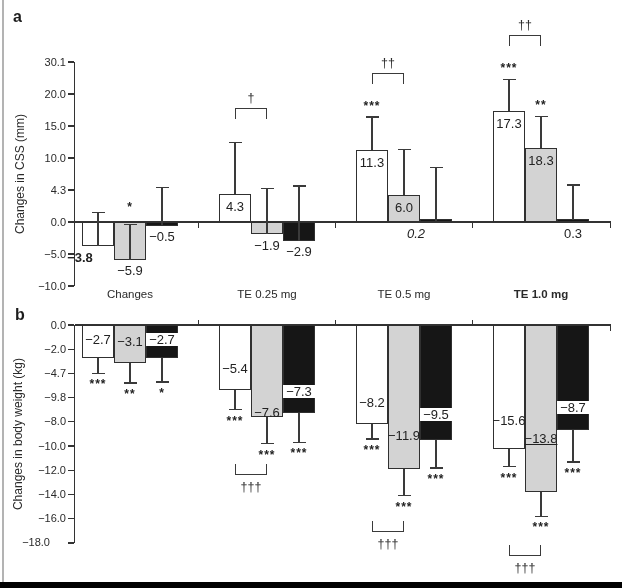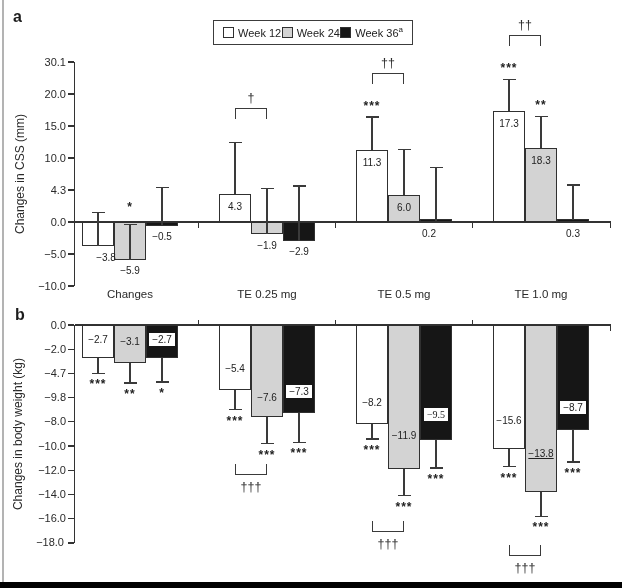--- a/index.html
+++ b/index.html
@@ -5,21 +5,21 @@
   html,body{margin:0;padding:0;background:#fff;}
   #fig{
     position:relative;width:622px;height:588px;background:#fff;overflow:hidden;
     font-family:"Liberation Sans","DejaVu Sans",sans-serif;color:#262626;
   }
   .abs{position:absolute;}
   .panel-letter{font-size:16px;font-weight:bold;color:#1c1c1c;}
   .ylab{font-size:12px;color:#2a2a2a;text-align:center;transform:rotate(-90deg);height:16px;line-height:16px;}
   .tick-label{font-size:11px;color:#2a2a2a;text-align:right;line-height:13px;}
   .cat-label{font-size:11.5px;color:#2a2a2a;text-align:center;}
-  .val-label{font-size:10px;color:#222;text-align:center;line-height:13px;}
+  .val-label{font-size:13px;color:#222;text-align:center;line-height:13px;}
   .val-label .boxed{background:#fff;padding:0 3px;display:inline-block;line-height:13px;}
   .stars{font-size:12px;font-weight:bold;letter-spacing:1px;color:#222;text-align:center;line-height:12px;}
   .dagger{font-size:12.5px;color:#2f2f2f;text-align:center;line-height:14px;}
   .axis{background:#333;}
   .bar{box-sizing:border-box;border:1.3px solid #303030;}
   .err{background:#3a3a3a;z-index:5;}
   .bracket-up{box-sizing:border-box;border-top:1.3px solid #3a3a3a;border-left:1.3px solid #3a3a3a;border-right:1.3px solid #3a3a3a;}
   .bracket-down{box-sizing:border-box;border-bottom:1.3px solid #3a3a3a;border-left:1.3px solid #3a3a3a;border-right:1.3px solid #3a3a3a;}
   #legend{
     display:flex;align-items:center;justify-content:space-between;
@@ -37,34 +37,20 @@
 
   <div class="abs" style="left:2px;top:0;width:1.5px;height:583px;background:#b3b3b3;"></div>
   <div class="abs" style="left:0;top:582px;width:622px;height:6px;background:#000;"></div>
 
   <div class="abs panel-letter" style="left:13px;top:8px;">a</div>
   <div class="abs panel-letter" style="left:15px;top:306px;">b</div>
 
   <div class="abs ylab" style="left:-92px;top:166px;width:224px;">Changes in CSS (mm)</div>
   <div class="abs ylab" style="left:-91px;top:426px;width:218px;">Changes in body weight (kg)</div>
 
-  <div class="abs" id="legend">
-      <div class="leg-item">
-        <span class="leg-swatch" style="background: rgb(255, 255, 255);"></span>
-        <span>Week 12</span>
-      </div>
-      <div class="leg-item">
-        <span class="leg-swatch" style="background: rgb(211, 211, 211);"></span>
-        <span>Week 24</span>
-      </div>
-      <div class="leg-item">
-        <span class="leg-swatch" style="background: rgb(22, 22, 22);"></span>
-        <span>Week 36<sup>a</sup></span>
-      </div>
-    </div>
 
   <div id="panel-a-layer">
       <div class="abs axis" style="left: 74px; top: 62px; width: 1.4px; height: 224px;"></div>
       <div class="abs axis" style="left: 68px; top: 61.3px; width: 6px; height: 1.3px;"></div>
       <div class="abs tick-label" style="left: 26px; top: 55.5px; width: 40px;">30.1</div>
       <div class="abs axis" style="left: 68px; top: 93.3px; width: 6px; height: 1.3px;"></div>
       <div class="abs tick-label" style="left: 26px; top: 87.5px; width: 40px;">20.0</div>
       <div class="abs axis" style="left: 68px; top: 125.3px; width: 6px; height: 1.3px;"></div>
       <div class="abs tick-label" style="left: 26px; top: 119.5px; width: 40px;">15.0</div>
       <div class="abs axis" style="left: 68px; top: 157.3px; width: 6px; height: 1.3px;"></div>
@@ -78,25 +64,25 @@
       <div class="abs axis" style="left: 68px; top: 285.3px; width: 6px; height: 1.3px;"></div>
       <div class="abs tick-label" style="left: 26px; top: 279.5px; width: 40px;">−10.0</div>
       <div class="abs axis" style="left: 75px; top: 221.3px; width: 536px; height: 1.4px;"></div>
       <div class="abs axis" style="left: 198px; top: 222.7px; width: 1.3px; height: 5px;"></div>
       <div class="abs axis" style="left: 335px; top: 222.7px; width: 1.3px; height: 5px;"></div>
       <div class="abs axis" style="left: 472px; top: 222.7px; width: 1.3px; height: 5px;"></div>
       <div class="abs axis" style="left: 609.7px; top: 222.7px; width: 1.3px; height: 5px;"></div>
       <div class="abs cat-label" style="left: 85px; top: 288px; width: 90px;">Changes</div>
       <div class="abs cat-label" style="left: 222px; top: 288px; width: 90px;">TE 0.25 mg</div>
       <div class="abs cat-label" style="left: 359px; top: 288px; width: 90px;">TE 0.5 mg</div>
-      <div class="abs cat-label" style="left: 496px; top: 288px; width: 90px;">TE 1.0 mg</div>
+      <div class="abs cat-label" style="left: 496px; top: 288px; width: 90px; font-weight: bold;">TE 1.0 mg</div>
       <div class="abs bar" style="left: 82px; top: 222px; width: 32px; height: 24.32px; background: rgb(255, 255, 255); z-index: 2;"></div>
       <div class="abs err" style="left: 97.35px; top: 212.4px; width: 1.3px; height: 33.92px;"></div>
       <div class="abs err" style="left: 91.5px; top: 211.7px; width: 13px; height: 1.4px;"></div>
-      <div class="abs val-label" style="left: 81px; top: 250.82px; width: 50px; z-index: 6;">−3.8</div>
+      <div class="abs val-label" style="left: 55px; top: 250.82px; width: 50px; z-index: 6; font-weight: bold;">−3.8</div>
       <div class="abs bar" style="left: 219px; top: 194.48px; width: 32px; height: 27.52px; background: rgb(255, 255, 255); z-index: 2;"></div>
       <div class="abs err" style="left: 234.35px; top: 142.64px; width: 1.3px; height: 51.84px;"></div>
       <div class="abs err" style="left: 228.5px; top: 141.94px; width: 13px; height: 1.4px;"></div>
       <div class="abs val-label" style="left: 210px; top: 200.48px; width: 50px; z-index: 6;">4.3</div>
       <div class="abs bar" style="left: 356px; top: 149.68px; width: 32px; height: 72.32px; background: rgb(255, 255, 255); z-index: 2;"></div>
       <div class="abs err" style="left: 371.35px; top: 117.04px; width: 1.3px; height: 32.64px;"></div>
       <div class="abs err" style="left: 365.5px; top: 116.34px; width: 13px; height: 1.4px;"></div>
       <div class="abs val-label" style="left: 347px; top: 155.68px; width: 50px; z-index: 6;">11.3</div>
       <div class="abs stars" style="left: 347px; top: 100.04px; width: 50px; z-index: 7;">***</div>
       <div class="abs bar" style="left: 493px; top: 111.28px; width: 32px; height: 110.72px; background: rgb(255, 255, 255); z-index: 2;"></div>
@@ -126,21 +112,21 @@
       <div class="abs err" style="left: 161.35px; top: 187.44px; width: 1.3px; height: 37.76px;"></div>
       <div class="abs err" style="left: 155.5px; top: 186.74px; width: 13px; height: 1.4px;"></div>
       <div class="abs val-label" style="left: 137px; top: 229.7px; width: 50px; z-index: 6;">−0.5</div>
       <div class="abs bar" style="left: 283px; top: 222px; width: 32px; height: 18.56px; background: rgb(22, 22, 22); z-index: 2;"></div>
       <div class="abs err" style="left: 298.35px; top: 186.16px; width: 1.3px; height: 54.4px;"></div>
       <div class="abs err" style="left: 292.5px; top: 185.46px; width: 13px; height: 1.4px;"></div>
       <div class="abs val-label" style="left: 274px; top: 245.06px; width: 50px; z-index: 6;">−2.9</div>
       <div class="abs bar" style="left: 420px; top: 218.5px; width: 32px; height: 3.5px; background: rgb(22, 22, 22); z-index: 2;"></div>
       <div class="abs err" style="left: 435.35px; top: 167.6px; width: 1.3px; height: 53.12px;"></div>
       <div class="abs err" style="left: 429.5px; top: 166.9px; width: 13px; height: 1.4px;"></div>
-      <div class="abs val-label" style="left: 404px; top: 226.5px; width: 50px; z-index: 6;">0.2</div>
+      <div class="abs val-label" style="left: 391px; top: 226.5px; width: 50px; z-index: 6; font-style: italic;">0.2</div>
       <div class="abs bar" style="left: 557px; top: 218.5px; width: 32px; height: 3.5px; background: rgb(22, 22, 22); z-index: 2;"></div>
       <div class="abs err" style="left: 572.35px; top: 184.88px; width: 1.3px; height: 35.2px;"></div>
       <div class="abs err" style="left: 566.5px; top: 184.18px; width: 13px; height: 1.4px;"></div>
       <div class="abs val-label" style="left: 548px; top: 226.5px; width: 50px; z-index: 6;">0.3</div>
       <div class="abs bracket-up" style="left: 235px; top: 108px; width: 32px; height: 11px; z-index: 8;"></div>
       <div class="abs dagger" style="left: 215px; top: 91px; width: 72px; z-index: 8;">†</div>
       <div class="abs bracket-up" style="left: 372px; top: 73px; width: 32px; height: 11px; z-index: 8;"></div>
       <div class="abs dagger" style="left: 352px; top: 56px; width: 72px; z-index: 8;">††</div>
       <div class="abs bracket-up" style="left: 509px; top: 35px; width: 32px; height: 11px; z-index: 8;"></div>
       <div class="abs dagger" style="left: 489px; top: 18px; width: 72px; z-index: 8;">††</div>
@@ -159,21 +145,21 @@
       <div class="abs tick-label" style="left: 26px; top: 415.388px; width: 40px;">−8.0</div>
       <div class="abs axis" style="left: 68px; top: 445.41px; width: 6px; height: 1.3px;"></div>
       <div class="abs tick-label" style="left: 26px; top: 439.61px; width: 40px;">−10.0</div>
       <div class="abs axis" style="left: 68px; top: 469.632px; width: 6px; height: 1.3px;"></div>
       <div class="abs tick-label" style="left: 26px; top: 463.832px; width: 40px;">−12.0</div>
       <div class="abs axis" style="left: 68px; top: 493.854px; width: 6px; height: 1.3px;"></div>
       <div class="abs tick-label" style="left: 26px; top: 488.054px; width: 40px;">−14.0</div>
       <div class="abs axis" style="left: 68px; top: 518.076px; width: 6px; height: 1.3px;"></div>
       <div class="abs tick-label" style="left: 26px; top: 512.276px; width: 40px;">−16.0</div>
       <div class="abs axis" style="left: 68px; top: 542.298px; width: 6px; height: 1.3px;"></div>
-      <div class="abs tick-label" style="left: 24px; top: 536.498px; width: 40px;">−18.0</div>
+      <div class="abs tick-label" style="left: 10px; top: 536.498px; width: 40px;">−18.0</div>
       <div class="abs axis" style="left: 75px; top: 324.3px; width: 536px; height: 1.4px;"></div>
       <div class="abs axis" style="left: 198px; top: 319.8px; width: 1.3px; height: 5px;"></div>
       <div class="abs axis" style="left: 335px; top: 319.8px; width: 1.3px; height: 5px;"></div>
       <div class="abs axis" style="left: 472px; top: 319.8px; width: 1.3px; height: 5px;"></div>
       <div class="abs axis" style="left: 609.7px; top: 325.7px; width: 1.3px; height: 5px;"></div>
       <div class="abs bar" style="left: 82px; top: 325px; width: 32px; height: 32.6997px; background: rgb(255, 255, 255); z-index: 2;"></div>
       <div class="abs err" style="left: 97.35px; top: 357.7px; width: 1.3px; height: 15.7443px;"></div>
       <div class="abs err" style="left: 91.5px; top: 372.744px; width: 13px; height: 1.4px;"></div>
       <div class="abs val-label" style="left: 73px; top: 333px; width: 50px; z-index: 6;">−2.7</div>
       <div class="abs stars" style="left: 73px; top: 378.444px; width: 50px; z-index: 7;">***</div>
@@ -193,46 +179,46 @@
       <div class="abs val-label" style="left: 484px; top: 413.943px; width: 50px; z-index: 6;">−15.6</div>
       <div class="abs stars" style="left: 484px; top: 471.699px; width: 50px; z-index: 7;">***</div>
       <div class="abs bar" style="left: 114px; top: 325px; width: 32px; height: 37.5441px; background: rgb(211, 211, 211); z-index: 2;"></div>
       <div class="abs err" style="left: 129.35px; top: 362.544px; width: 1.3px; height: 20.5887px;"></div>
       <div class="abs err" style="left: 123.5px; top: 382.433px; width: 13px; height: 1.4px;"></div>
       <div class="abs val-label" style="left: 105px; top: 334.544px; width: 50px; z-index: 6;">−3.1</div>
       <div class="abs stars" style="left: 105px; top: 388.133px; width: 50px; z-index: 7;">**</div>
       <div class="abs bar" style="left: 251px; top: 325px; width: 32px; height: 92.0436px; background: rgb(211, 211, 211); z-index: 2;"></div>
       <div class="abs err" style="left: 266.35px; top: 417.044px; width: 1.3px; height: 26.6442px;"></div>
       <div class="abs err" style="left: 260.5px; top: 442.988px; width: 13px; height: 1.4px;"></div>
-      <div class="abs val-label" style="left: 242px; top: 391px; width: 50px; z-index: 6;">−7.6</div>
+      <div class="abs val-label" style="left: 242px; top: 406px; width: 50px; z-index: 6;">−7.6</div>
       <div class="abs stars" style="left: 242px; top: 448.688px; width: 50px; z-index: 7;">***</div>
       <div class="abs bar" style="left: 388px; top: 325px; width: 32px; height: 144.121px; background: rgb(211, 211, 211); z-index: 2;"></div>
       <div class="abs err" style="left: 403.35px; top: 469.121px; width: 1.3px; height: 26.6442px;"></div>
       <div class="abs err" style="left: 397.5px; top: 495.065px; width: 13px; height: 1.4px;"></div>
       <div class="abs val-label" style="left: 379px; top: 428.767px; width: 50px; z-index: 6;">−11.9</div>
       <div class="abs stars" style="left: 379px; top: 500.765px; width: 50px; z-index: 7;">***</div>
       <div class="abs bar" style="left: 525px; top: 325px; width: 32px; height: 167.132px; background: rgb(211, 211, 211); z-index: 2;"></div>
       <div class="abs err" style="left: 540.35px; top: 492.132px; width: 1.3px; height: 24.222px;"></div>
       <div class="abs err" style="left: 534.5px; top: 515.654px; width: 13px; height: 1.4px;"></div>
-      <div class="abs val-label" style="left: 516px; top: 447px; width: 50px; z-index: 6; text-decoration: underline;">−13.8</div>
+      <div class="abs val-label" style="left: 516px; top: 432px; width: 50px; z-index: 6; text-decoration: underline;">−13.8</div>
       <div class="abs stars" style="left: 516px; top: 521.354px; width: 50px; z-index: 7;">***</div>
       <div class="abs bar" style="left: 146px; top: 325px; width: 32px; height: 32.6997px; background: rgb(22, 22, 22); z-index: 2;"></div>
       <div class="abs err" style="left: 161.35px; top: 357.7px; width: 1.3px; height: 24.222px;"></div>
       <div class="abs err" style="left: 155.5px; top: 381.222px; width: 13px; height: 1.4px;"></div>
       <div class="abs val-label" style="left: 137px; top: 333px; width: 50px; z-index: 6;"><span class="boxed">−2.7</span></div>
       <div class="abs stars" style="left: 137px; top: 386.922px; width: 50px; z-index: 7;">*</div>
       <div class="abs bar" style="left: 283px; top: 325px; width: 32px; height: 88.4103px; background: rgb(22, 22, 22); z-index: 2;"></div>
       <div class="abs err" style="left: 298.35px; top: 413.41px; width: 1.3px; height: 29.0664px;"></div>
       <div class="abs err" style="left: 292.5px; top: 441.777px; width: 13px; height: 1.4px;"></div>
       <div class="abs val-label" style="left: 274px; top: 385.41px; width: 50px; z-index: 6;"><span class="boxed">−7.3</span></div>
       <div class="abs stars" style="left: 274px; top: 447.477px; width: 50px; z-index: 7;">***</div>
       <div class="abs bar" style="left: 420px; top: 325px; width: 32px; height: 115.055px; background: rgb(22, 22, 22); z-index: 2;"></div>
       <div class="abs err" style="left: 435.35px; top: 440.055px; width: 1.3px; height: 27.8553px;"></div>
       <div class="abs err" style="left: 429.5px; top: 467.21px; width: 13px; height: 1.4px;"></div>
-      <div class="abs val-label" style="left: 411px; top: 407.839px; width: 50px; z-index: 6; font-family: Liberation Serif, serif;"><span class="boxed">−9.5</span></div>
+      <div class="abs val-label" style="left: 411px; top: 407.839px; width: 50px; z-index: 6;"><span class="boxed">−9.5</span></div>
       <div class="abs stars" style="left: 411px; top: 472.91px; width: 50px; z-index: 7;">***</div>
       <div class="abs bar" style="left: 557px; top: 325px; width: 32px; height: 105.366px; background: rgb(22, 22, 22); z-index: 2;"></div>
       <div class="abs err" style="left: 572.35px; top: 430.366px; width: 1.3px; height: 31.4886px;"></div>
       <div class="abs err" style="left: 566.5px; top: 461.154px; width: 13px; height: 1.4px;"></div>
       <div class="abs val-label" style="left: 548px; top: 400.863px; width: 50px; z-index: 6;"><span class="boxed">−8.7</span></div>
       <div class="abs stars" style="left: 548px; top: 466.854px; width: 50px; z-index: 7;">***</div>
       <div class="abs bracket-down" style="left: 235px; top: 464px; width: 32px; height: 11px; z-index: 8;"></div>
       <div class="abs dagger" style="left: 215px; top: 480px; width: 72px; z-index: 8;">†††</div>
       <div class="abs bracket-down" style="left: 372px; top: 521px; width: 32px; height: 11px; z-index: 8;"></div>
       <div class="abs dagger" style="left: 352px; top: 537px; width: 72px; z-index: 8;">†††</div>

